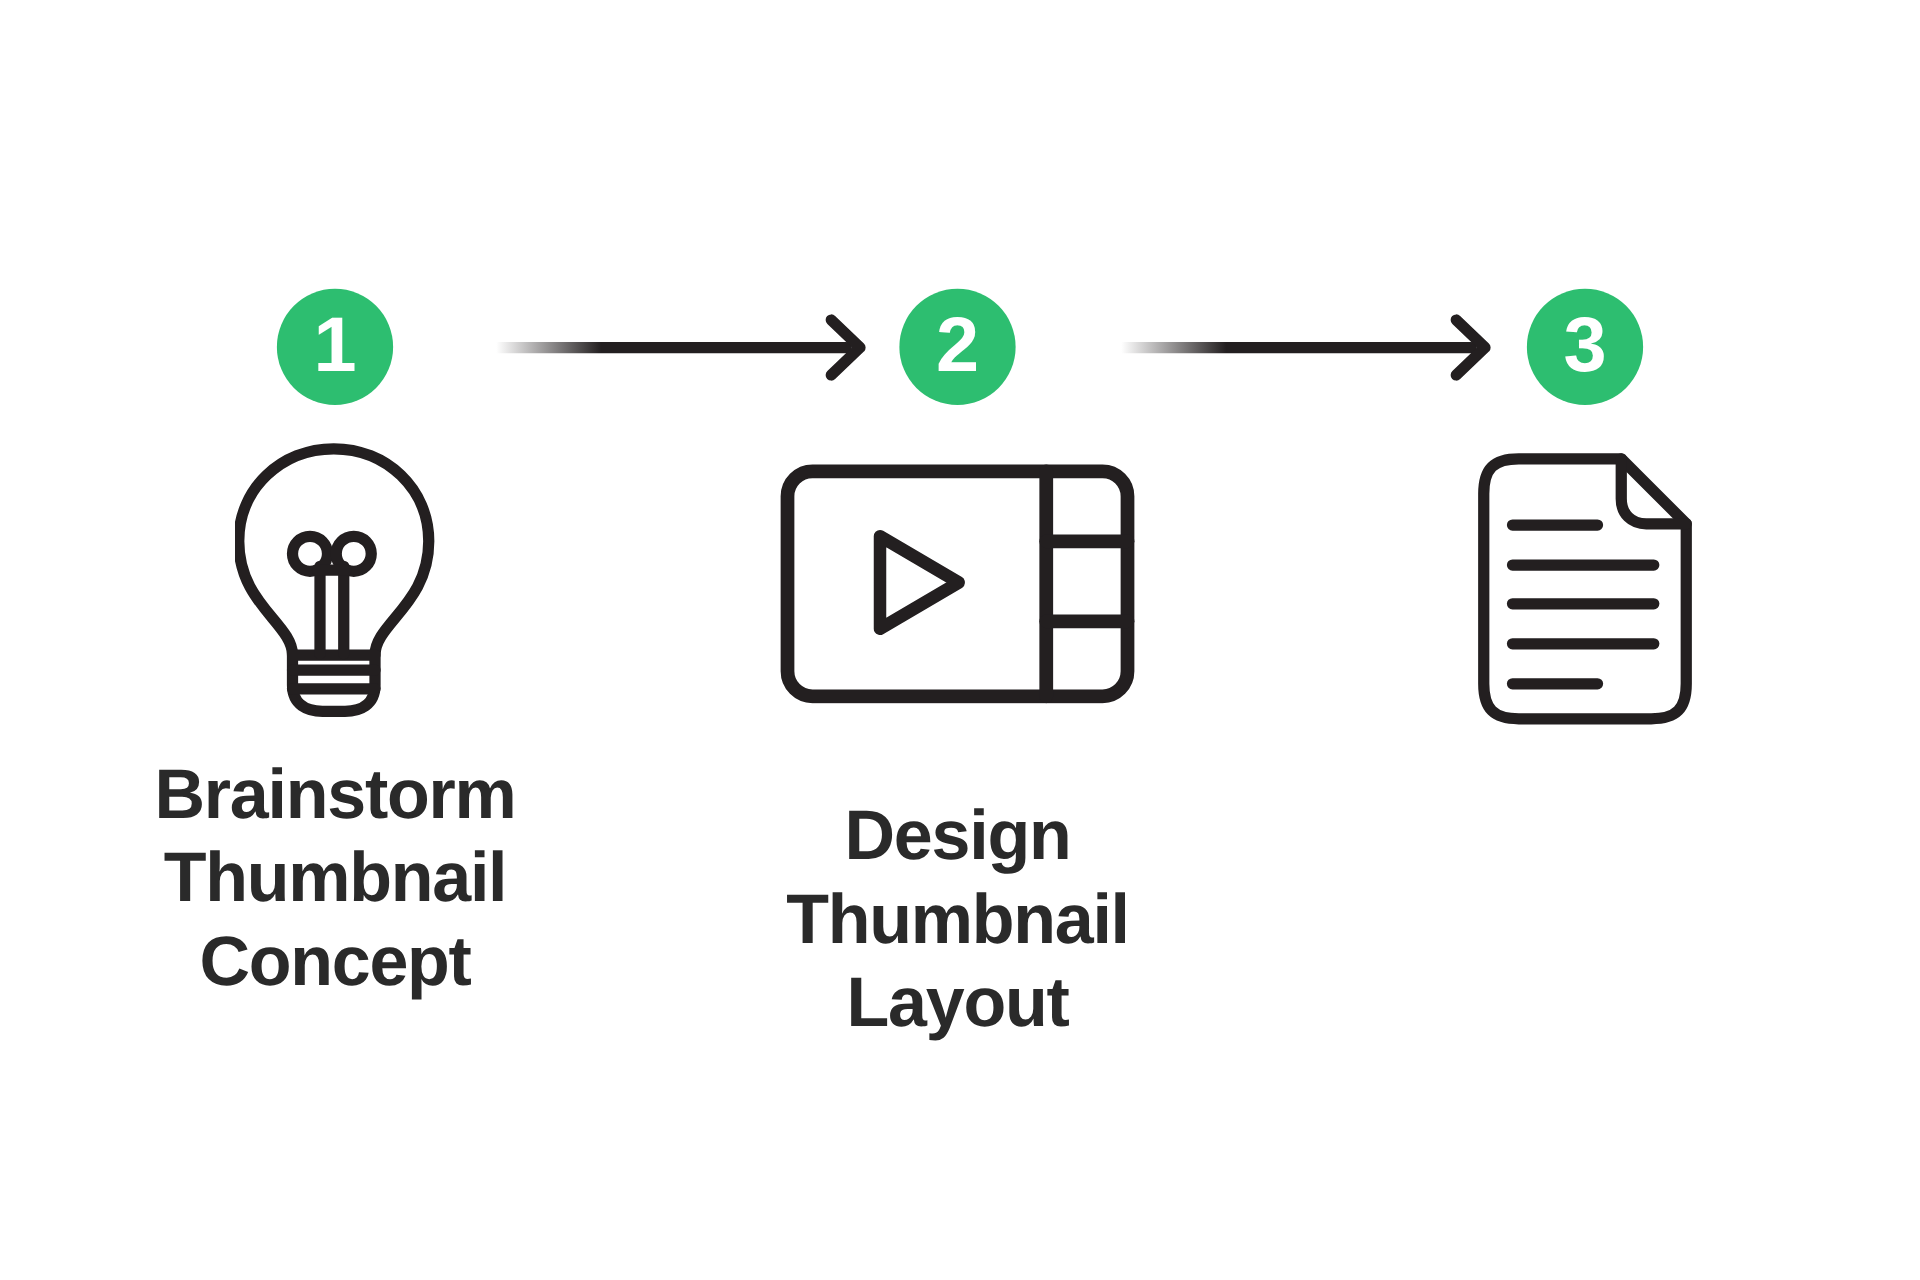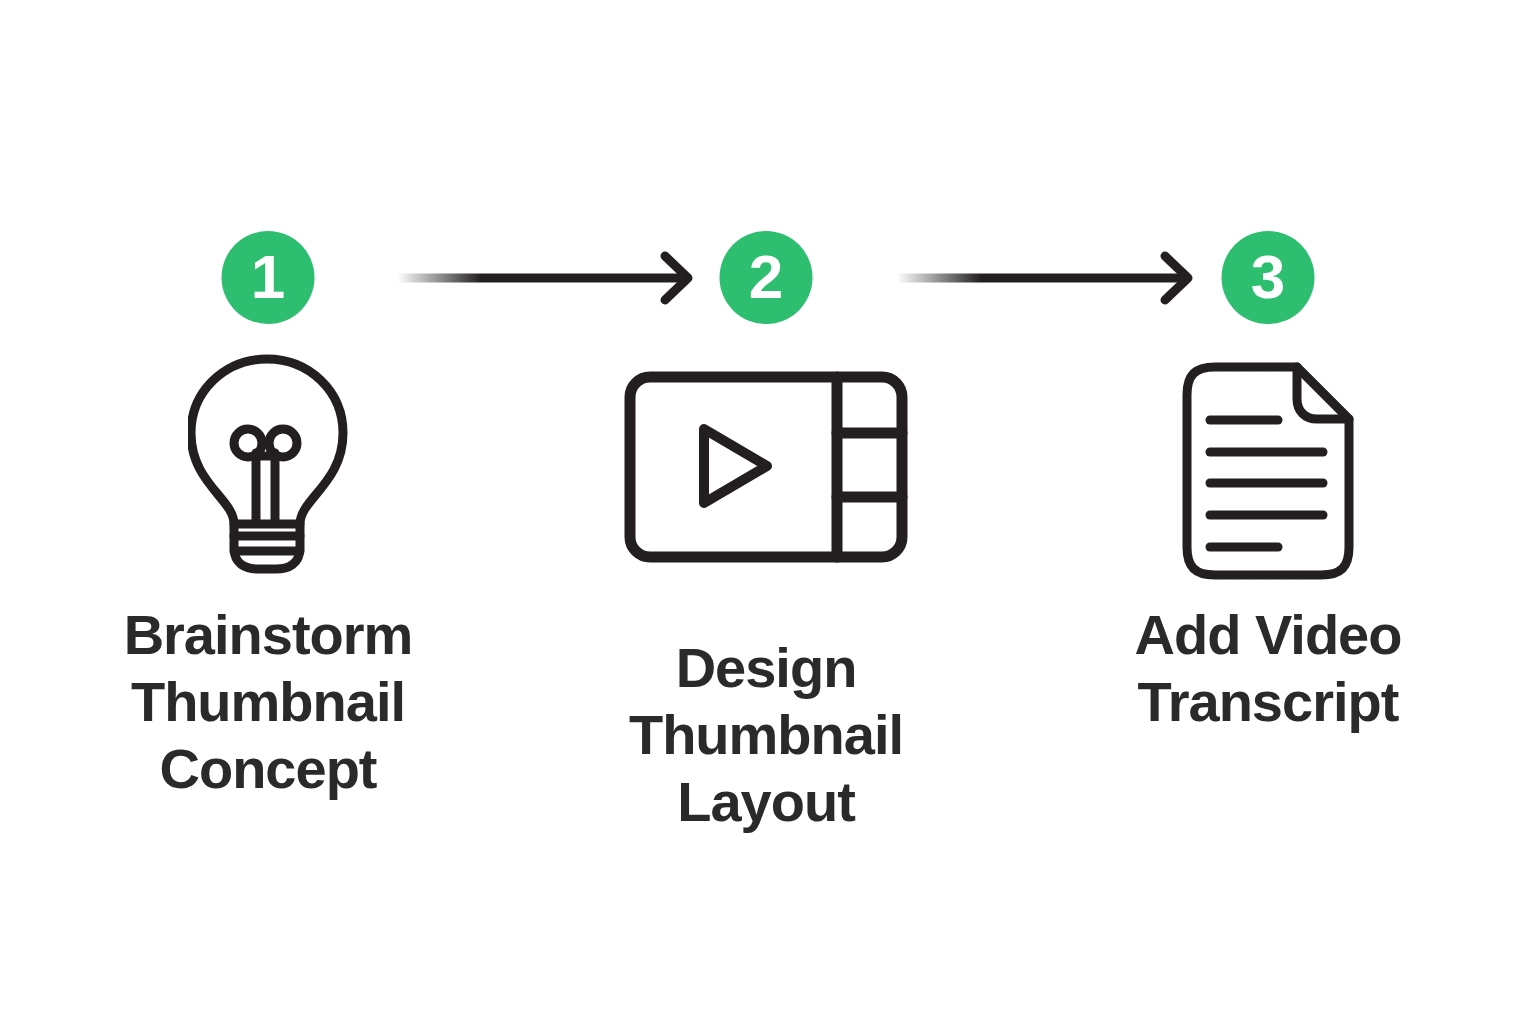--- a/index.html
+++ b/index.html
@@ -130,17 +130,15 @@
         <path class="s" stroke-width="9" d="M118,7 H36 C16,7 8,15 8,35 V187 C8,207 16,215 36,215 H142 C162,215 170,207 170,187 V59 Z"></path>
         <path class="s" stroke-width="9" d="M118,7 V39 C118,51 126,59 138,59 H170"></path>
 
         <path class="s" stroke-width="9" d="M31,60 H99"></path>
         <path class="s" stroke-width="9" d="M31,92 H144"></path>
         <path class="s" stroke-width="9" d="M31,123 H144"></path>
         <path class="s" stroke-width="9" d="M31,155 H144"></path>
         <path class="s" stroke-width="9" d="M31,187 H99"></path>
       </svg>
     </div>
-    <div class="label" style="top:601px;">Add Video
-Transcript</div>
   </div>
 
 </div>
 
 </body></html>

